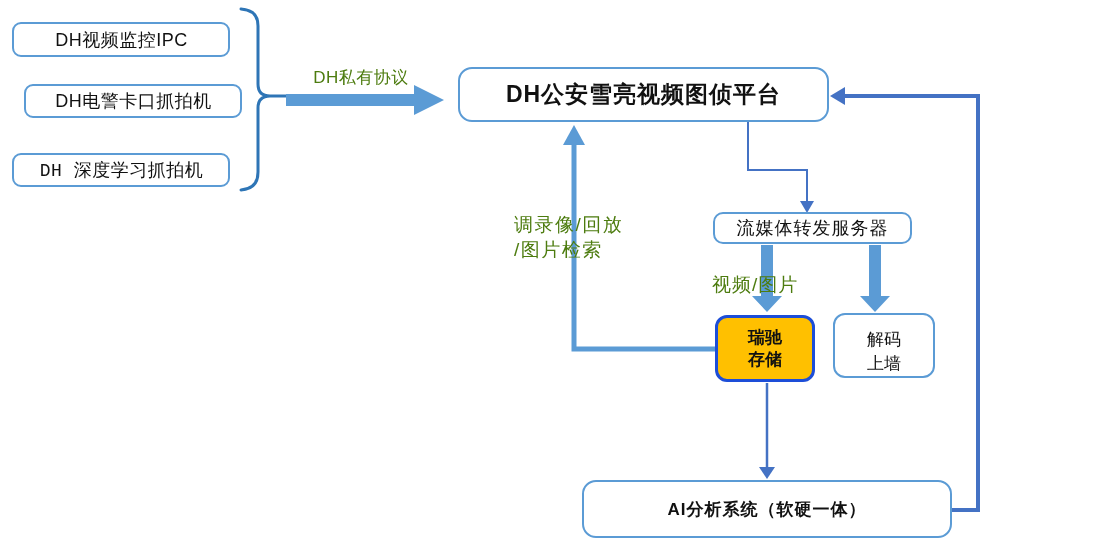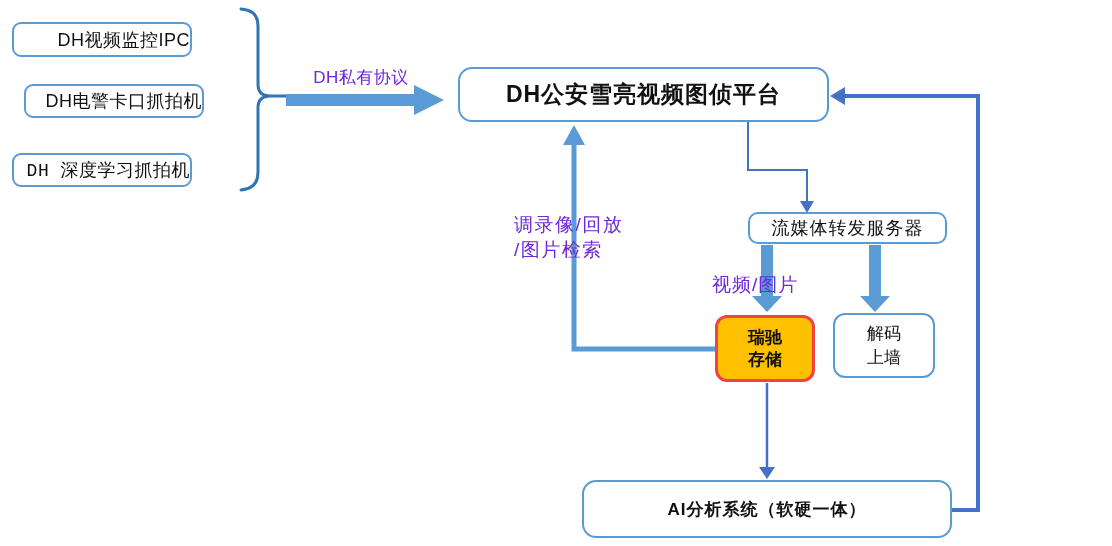--- a/index.html
+++ b/index.html
@@ -30,85 +30,86 @@
     box-sizing: border-box;
     background: #FFFFFF;
     border: 2px solid #5B9BD5;
     display: flex;
     align-items: center;
     justify-content: center;
     z-index: 2;
   }
   .src-box {
     left: 12px;
-    width: 180px;
+    width: 218px;
     height: 35px;
     border-radius: 9px;
     border-width: 2px;
-    justify-content: flex-end;
+    justify-content: center;
     padding-left: 1px;
     font-size: 18px;
     letter-spacing: 0.5px;
   }
   .platform-box {
     left: 458px;
     top: 67px;
     width: 371px;
     height: 55px;
     border-radius: 14px;
     font-size: 23px;
     font-weight: bold;
     letter-spacing: 1px;
   }
   .streaming-box {
-    left: 748px;
+    left: 713px;
     top: 212px;
     width: 199px;
     height: 32px;
     border-radius: 10px;
     font-size: 18px;
     letter-spacing: 1px;
   }
   .storage-box {
     left: 715px;
     top: 315px;
     width: 100px;
     height: 67px;
     border-radius: 12px;
-    border: 3px solid #ef4444;
+    border: 3px solid #1d4ed8;
     background: #FFC000;
     font-size: 17px;
     font-weight: bold;
     line-height: 22px;
     text-align: center;
   }
   .decoder-box {
     left: 833px;
     top: 313px;
     width: 102px;
     height: 65px;
     border-radius: 12px;
     font-size: 17px;
     line-height: 24px;
     text-align: center;
+    align-items: flex-end;
   }
   .ai-box {
     left: 582px;
     top: 480px;
     width: 370px;
     height: 58px;
     border-radius: 14px;
     font-size: 17px;
     font-weight: bold;
     letter-spacing: 1px;
   }
   .label {
     position: absolute;
     z-index: 3;
-    color: #6d28d9;
+    color: #4d7c0f;
   }
   .multiline {
     white-space: pre-line;
   }
   .protocol-label {
     left: 293px;
     top: 66px;
     width: 136px;
     text-align: center;
     font-size: 17px;

